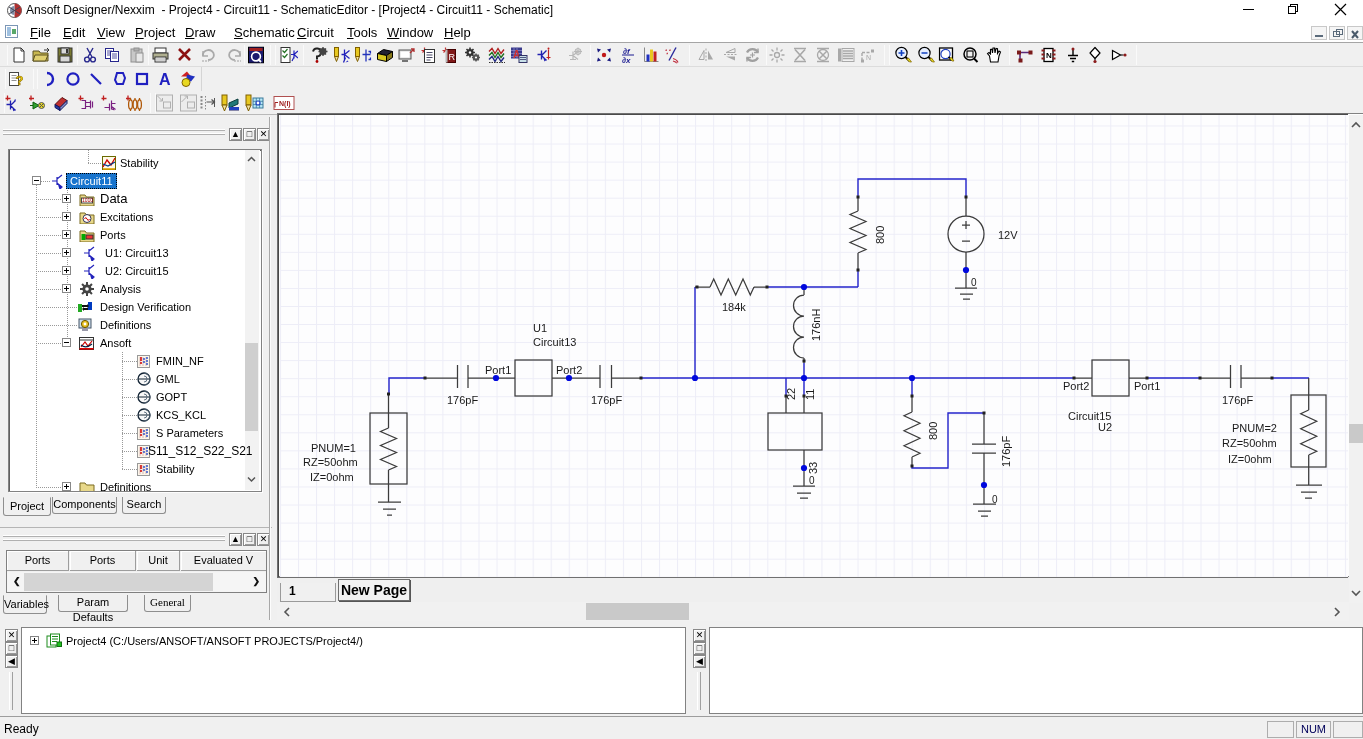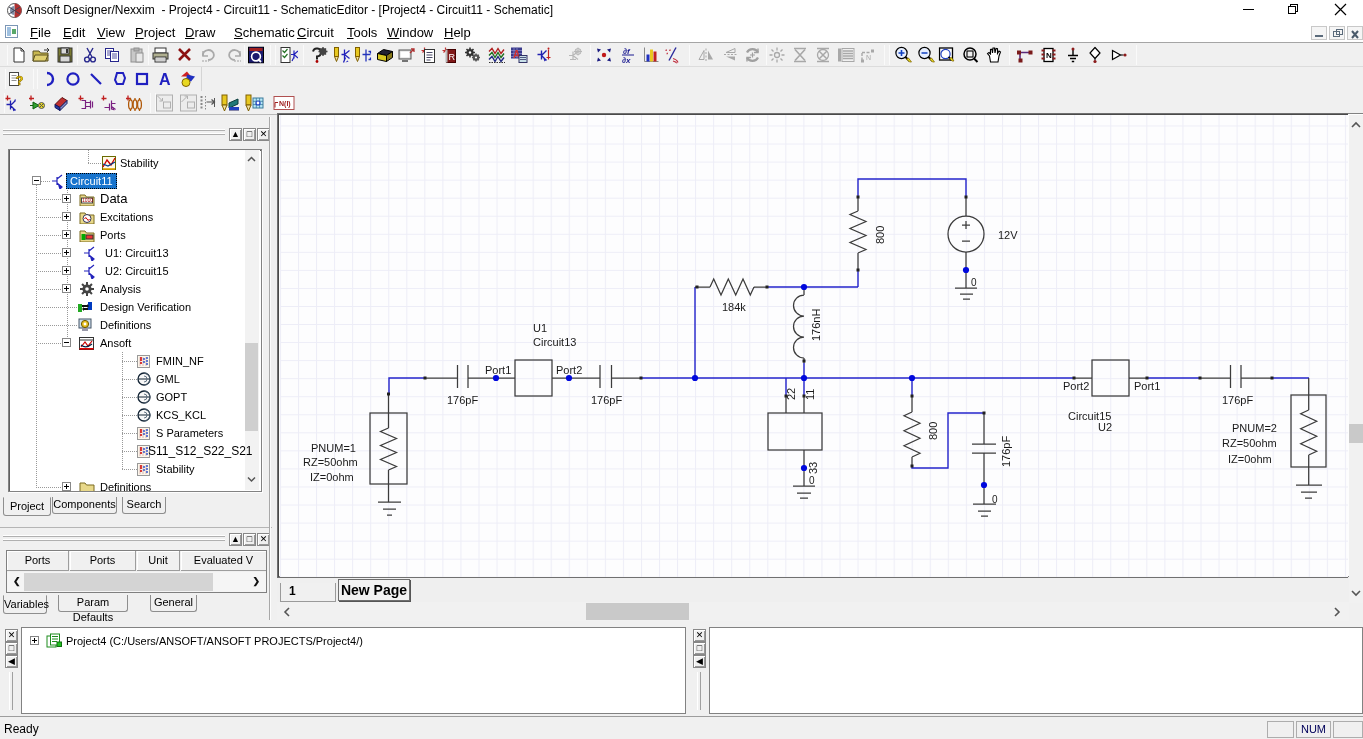--- a/index.html
+++ b/index.html
@@ -653,21 +653,21 @@
   <div class="txt11" style="position:absolute;left:130px;top:0px;width:43px;height:20px;line-height:19px;text-align:center;border-right:1px solid #9d9d9d;border-bottom:1px solid #9d9d9d;box-shadow:inset 1px 1px 0 #fff;">Unit</div>
   <div class="txt11" style="position:absolute;left:174px;top:0px;width:85px;height:20px;line-height:19px;text-align:center;border-bottom:1px solid #9d9d9d;box-shadow:inset 1px 1px 0 #fff;">Evaluated V</div>
   <div style="position:absolute;left:0px;top:21px;width:259px;height:20px;background:#f5f5f5;">
     <div style="position:absolute;left:6px;top:4px;font-size:9px;color:#111;font-weight:bold;">❮</div>
     <div style="position:absolute;left:17px;top:1px;width:189px;height:18px;background:#d4d4d4;"></div>
     <div style="position:absolute;right:6px;top:4px;font-size:9px;color:#111;font-weight:bold;">❯</div>
   </div>
 </div>
 <div class="tab" style="left:3px;top:595px;width:44px;height:19px;line-height:17px;border-top:1px solid #f0f0f0;">Variables</div>
 <div class="tab" style="left:58px;top:595px;width:70px;height:17px;line-height:15px;">Param Defaults</div>
-<div class="tab" style="left:150px;top:595px;width:47px;height:17px;line-height:15px;">General</div>
+<div class="tab" style="left:144px;top:595px;width:47px;height:17px;line-height:15px;font-family:Liberation Serif, serif;">General</div>
 <div class="abs" style="left:269px;top:117px;width:2px;height:503px;background:#a8a8a8;border-right:1px solid #fdfdfd;"></div>
 
 <div class="abs" style="left:277px;top:113px;width:1086px;height:464px;border:1px solid #828282;border-right:none;background:#fdfdfd;"></div>
 <div class="abs" id="schematic" style="left:280px;top:115px;width:1068px;height:462px;"><svg width="1068" height="462" viewBox="0 0 1068 462">
 <defs>
         <pattern id="gr" width="18.05" height="18.05" patternUnits="userSpaceOnUse" x="-0.05" y="-7.55">
           <rect width="18.05" height="18.05" fill="#fdfdfe"></rect>
           <path d="M0.5,0 V18.05 M0,0.5 H18.05" stroke="#ededf7" stroke-width="1"></path>
         </pattern>
       </defs>

